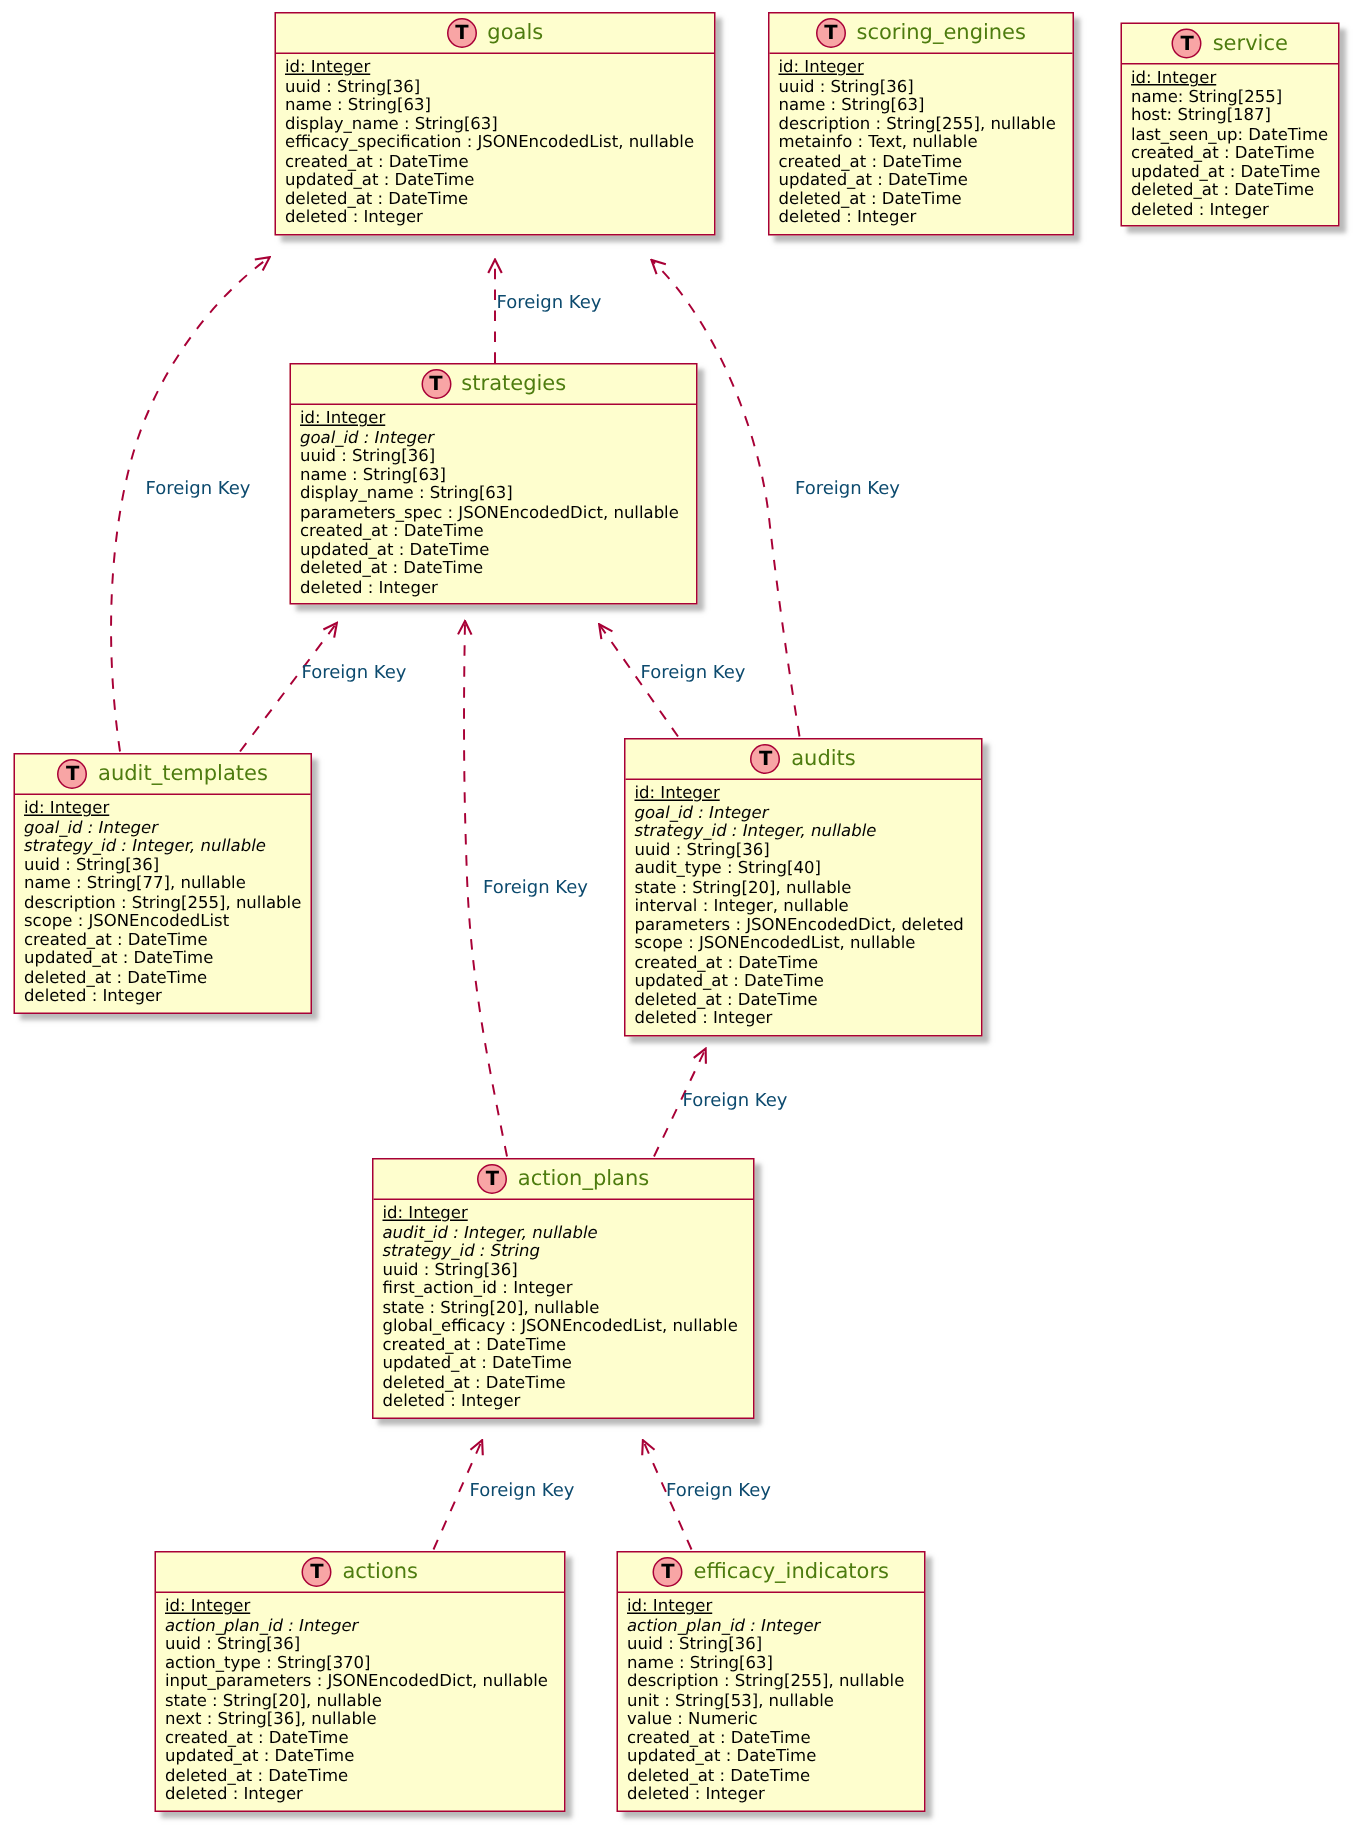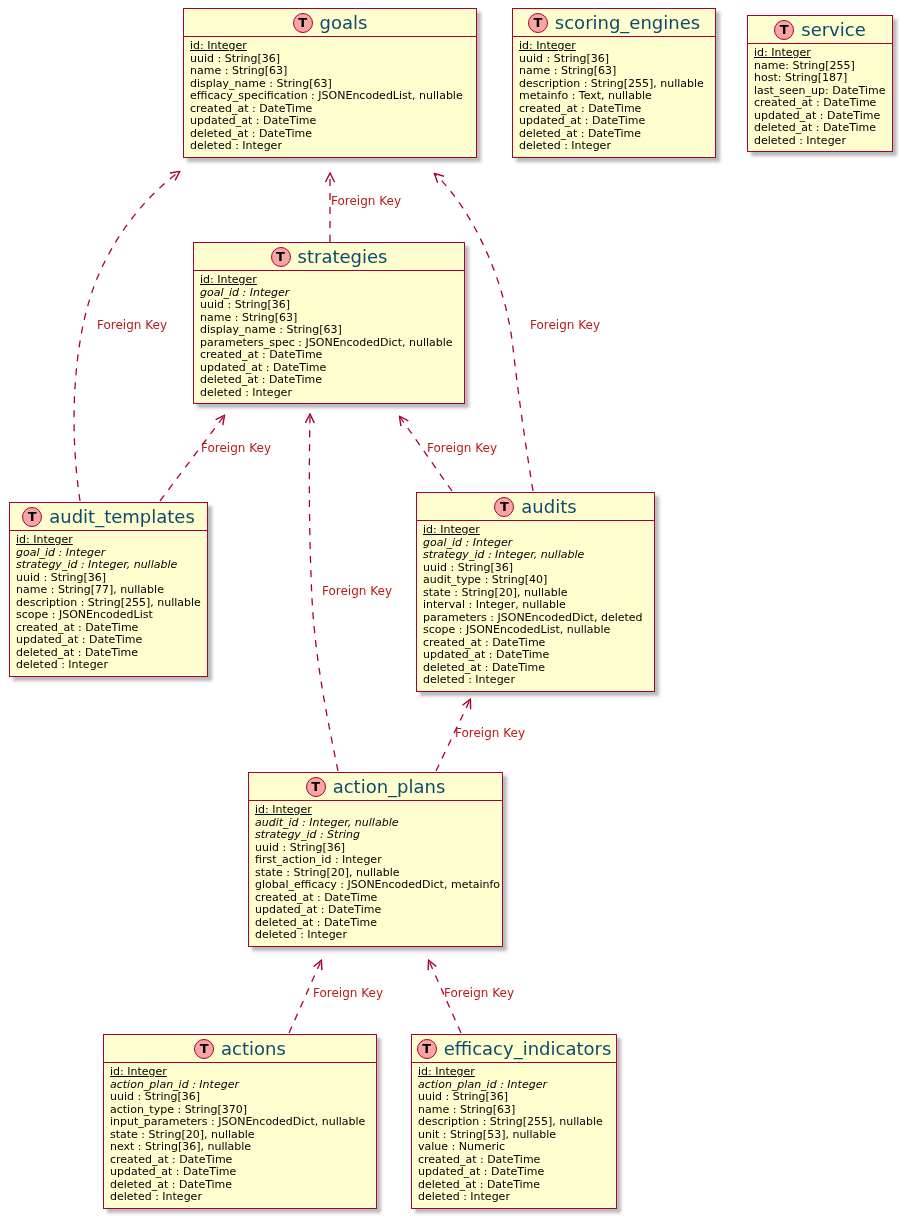--- a/index.html
+++ b/index.html
@@ -40,40 +40,40 @@
     border-radius: 50%;
     background: #F8A5A5;
     border: 1.5px solid #A80036;
     font-size: 13px;
     font-weight: bold;
     color: #000000;
     box-sizing: border-box;
     flex: 0 0 auto;
   }
   .title {
-    font-size: 18px;
-    color: #0c4a6e;
+    font-size: 14px;
+    color: #4d7c0f;
     white-space: nowrap;
     text-align: right;
   }
   .tbody {
     padding: 3px 6px 4px 6px;
   }
   .attr {
     font-size: 11px;
     line-height: 12.5px;
     color: #000000;
     white-space: nowrap;
   }
   .attr.pk { text-decoration: underline; }
   .attr.fk { font-style: italic; }
   .edge-label {
     position: absolute;
     font-size: 12px;
-    color: #b91c1c;
+    color: #0c4a6e;
     white-space: nowrap;
   }
 </style>
 </head>
 <body>
 
 <div id="canvas">
 
   <svg id="edge-layer" viewBox="0 0 907 1224">
     <defs>
@@ -223,21 +223,21 @@
       <span class="spot">T</span>
       <span class="title">action_plans</span>
     </div>
     <div class="tbody">
         <div class="attr pk">id: Integer</div>
         <div class="attr fk">audit_id : Integer, nullable</div>
         <div class="attr fk">strategy_id : String</div>
         <div class="attr plain">uuid : String[36]</div>
         <div class="attr plain">first_action_id : Integer</div>
         <div class="attr plain">state : String[20], nullable</div>
-        <div class="attr plain">global_efficacy : JSONEncodedDict, metainfo</div>
+        <div class="attr plain">global_efficacy : JSONEncodedList, nullable</div>
         <div class="attr plain">created_at : DateTime</div>
         <div class="attr plain">updated_at : DateTime</div>
         <div class="attr plain">deleted_at : DateTime</div>
         <div class="attr plain">deleted : Integer</div>
       </div>
   </div>
 
   <div class="db-table" style="left:103px; top:1034px; width:274px;">
     <div class="thead">
       <span class="spot">T</span>

